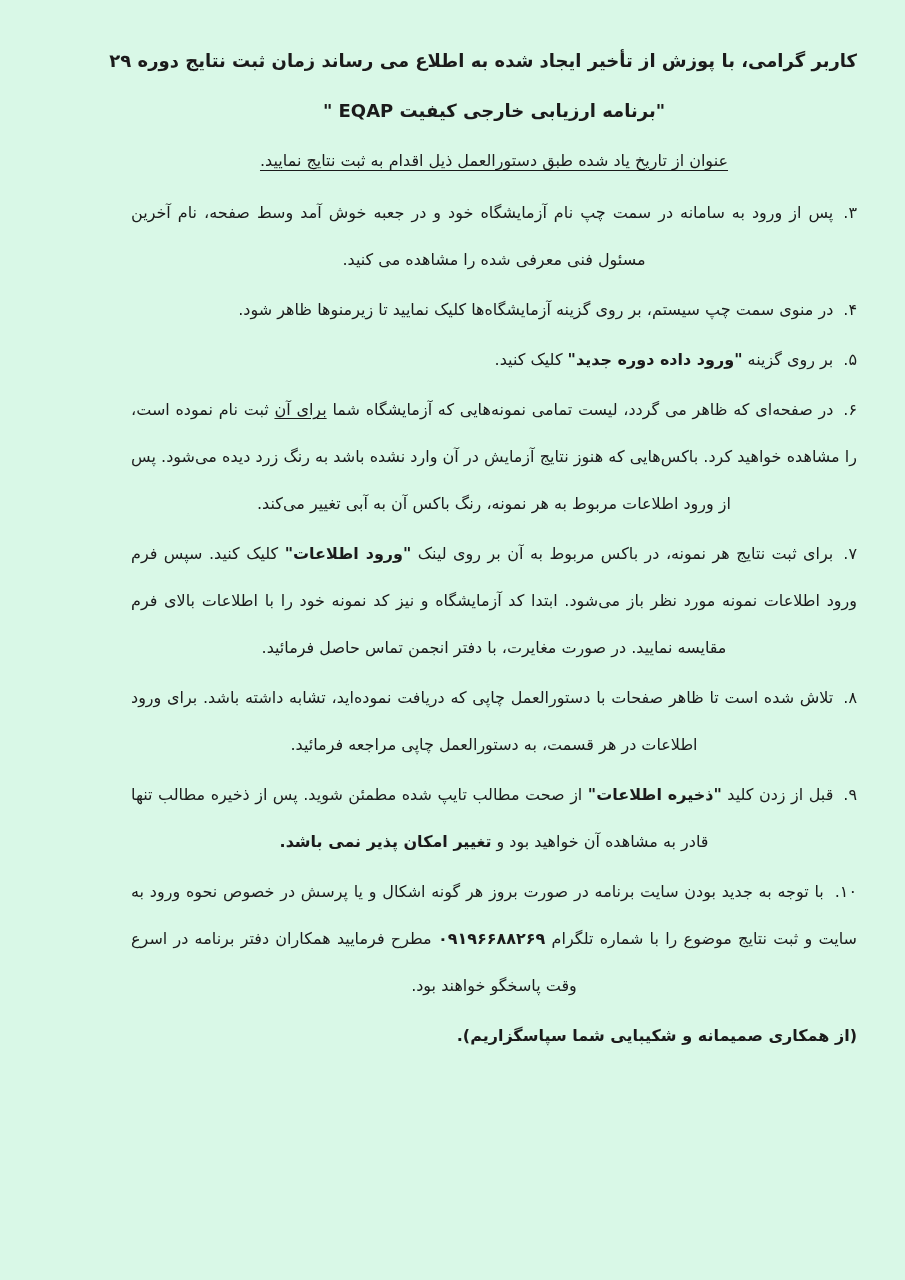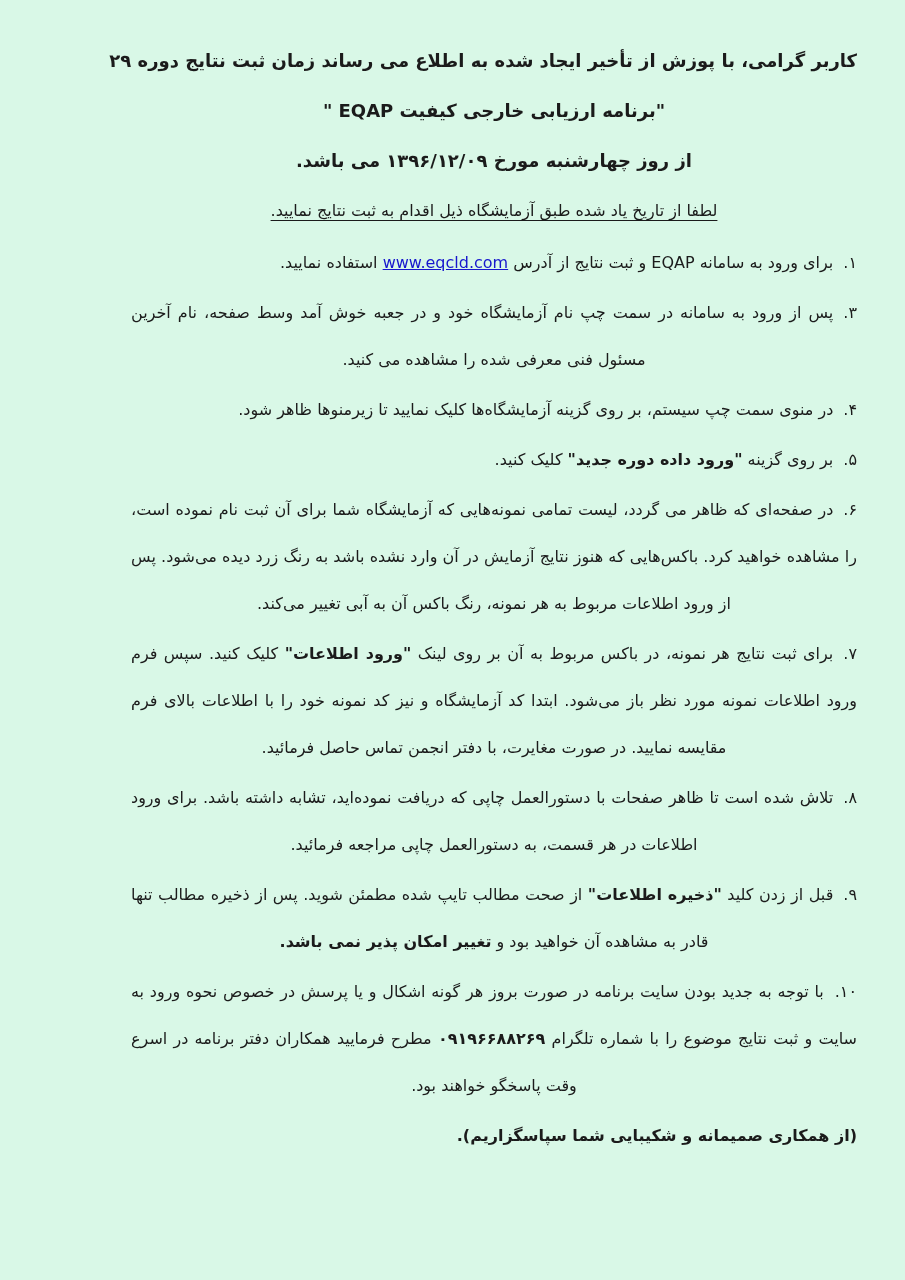--- a/index.html
+++ b/index.html
@@ -49,21 +49,21 @@
   .item.last-center {
     text-align-last: center;
   }
   .num {
     margin-left: 10px;
   }
   .item.tight .num {
     margin-left: 11px;
   }
   .b { font-weight: 700; }
-  .u { text-underline-offset: 3px; }
+  .u { text-decoration: underline; text-underline-offset: 3px; }
   a.link {
     color: #1717cd;
     text-decoration: underline;
     cursor: pointer;
   }
   
   .footer-line {
     margin: 2px 0 0 0;
     font-size: 16px;
     font-weight: 700;
@@ -71,26 +71,24 @@
   }
 </style>
 </head>
 <body>
 
 <div class="page">
 
   <header class="header">
     <p>کاربر گرامی، با پوزش از تأخیر ایجاد شده به اطلاع می رساند زمان ثبت نتایج دوره ۲۹</p>
     <p>"برنامه ارزیابی خارجی کیفیت EQAP "</p>
-    <p>از روز چهارشنبه مورخ ۱۳۹۶/۱۲/۰۹ می باشد.</p>
-    <p class="note">لطفا از تاریخ یاد شده طبق آزمایشگاه ذیل اقدام به ثبت نتایج نمایید.</p>
+    <p class="note">عنوان از تاریخ یاد شده طبق دستورالعمل ذیل اقدام به ثبت نتایج نمایید.</p>
   </header>
 
   <main class="list" id="instruction-list">
-      <p class="item"><span class="num">۱.</span><span class="">برای ورود به سامانه EQAP و ثبت نتایج از آدرس </span><a class="link" href="#">www.eqcld.com</a><span class=""> استفاده نمایید.</span></p>
       <p class="item last-center"><span class="num">۳.</span><span class="">پس از ورود به سامانه در سمت چپ نام آزمایشگاه خود و در جعبه خوش آمد وسط صفحه، نام آخرین مسئول فنی معرفی شده را مشاهده می کنید.</span></p>
       <p class="item"><span class="num">۴.</span><span class="">در منوی سمت چپ سیستم، بر روی گزینه آزمایشگاه‌ها کلیک نمایید تا زیرمنوها ظاهر شود.</span></p>
       <p class="item"><span class="num">۵.</span><span class="">بر روی گزینه </span><span class="b">"ورود داده دوره جدید"</span><span class=""> کلیک کنید.</span></p>
       <p class="item last-center"><span class="num">۶.</span><span class="">در صفحه‌ای که ظاهر می گردد، لیست تمامی نمونه‌هایی که آزمایشگاه شما </span><span class="u">برای آن</span><span class=""> ثبت نام نموده است، را مشاهده خواهید کرد. باکس‌هایی که هنوز نتایج آزمایش در آن وارد نشده باشد به رنگ زرد دیده می‌شود. پس از ورود اطلاعات مربوط به هر نمونه، رنگ باکس آن به آبی تغییر می‌کند.</span></p>
       <p class="item last-center"><span class="num">۷.</span><span class="">برای ثبت نتایج هر نمونه، در باکس مربوط به آن بر روی لینک </span><span class="b">"ورود اطلاعات"</span><span class=""> کلیک کنید. سپس فرم ورود اطلاعات نمونه مورد نظر باز می‌شود. ابتدا کد آزمایشگاه و نیز کد نمونه خود را با اطلاعات بالای فرم مقایسه نمایید. در صورت مغایرت، با دفتر انجمن تماس حاصل فرمائید.</span></p>
       <p class="item last-center"><span class="num">۸.</span><span class="">تلاش شده است تا ظاهر صفحات با دستورالعمل چاپی که دریافت نموده‌اید، تشابه داشته باشد. برای ورود اطلاعات در هر قسمت، به دستورالعمل چاپی مراجعه فرمائید.</span></p>
       <p class="item last-center"><span class="num">۹.</span><span class="">قبل از زدن کلید </span><span class="b">"ذخیره اطلاعات"</span><span class=""> از صحت مطالب تایپ شده مطمئن شوید. پس از ذخیره مطالب تنها قادر به مشاهده آن خواهید بود و </span><span class="b">تغییر امکان پذیر نمی باشد.</span></p>
       <p class="item last-center tight"><span class="num">۱۰.</span><span class="">با توجه به جدید بودن سایت برنامه در صورت بروز هر گونه اشکال و یا پرسش در خصوص نحوه ورود به سایت و ثبت نتایج موضوع را با شماره تلگرام </span><span class="b">۰۹۱۹۶۶۸۸۲۶۹</span><span class=""> مطرح فرمایید همکاران دفتر برنامه در اسرع وقت پاسخگو خواهند بود.</span></p>
     </main>
 

